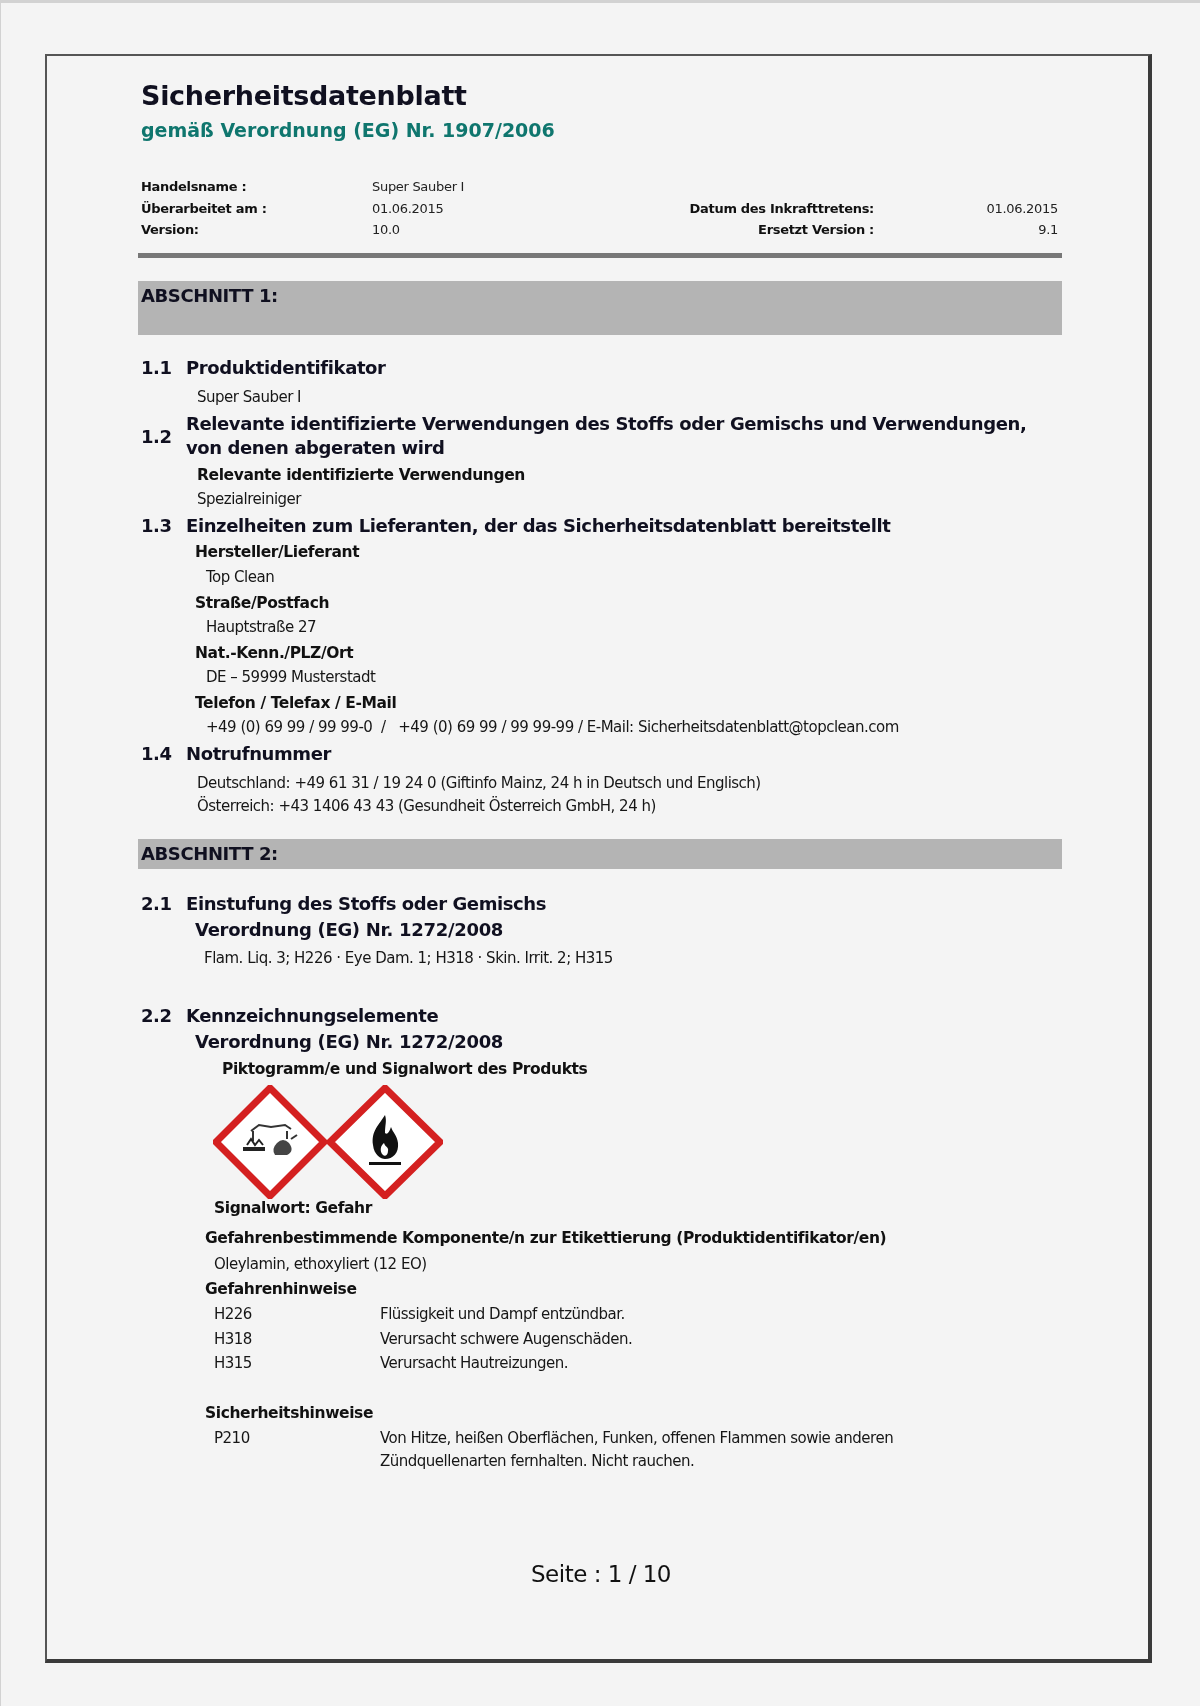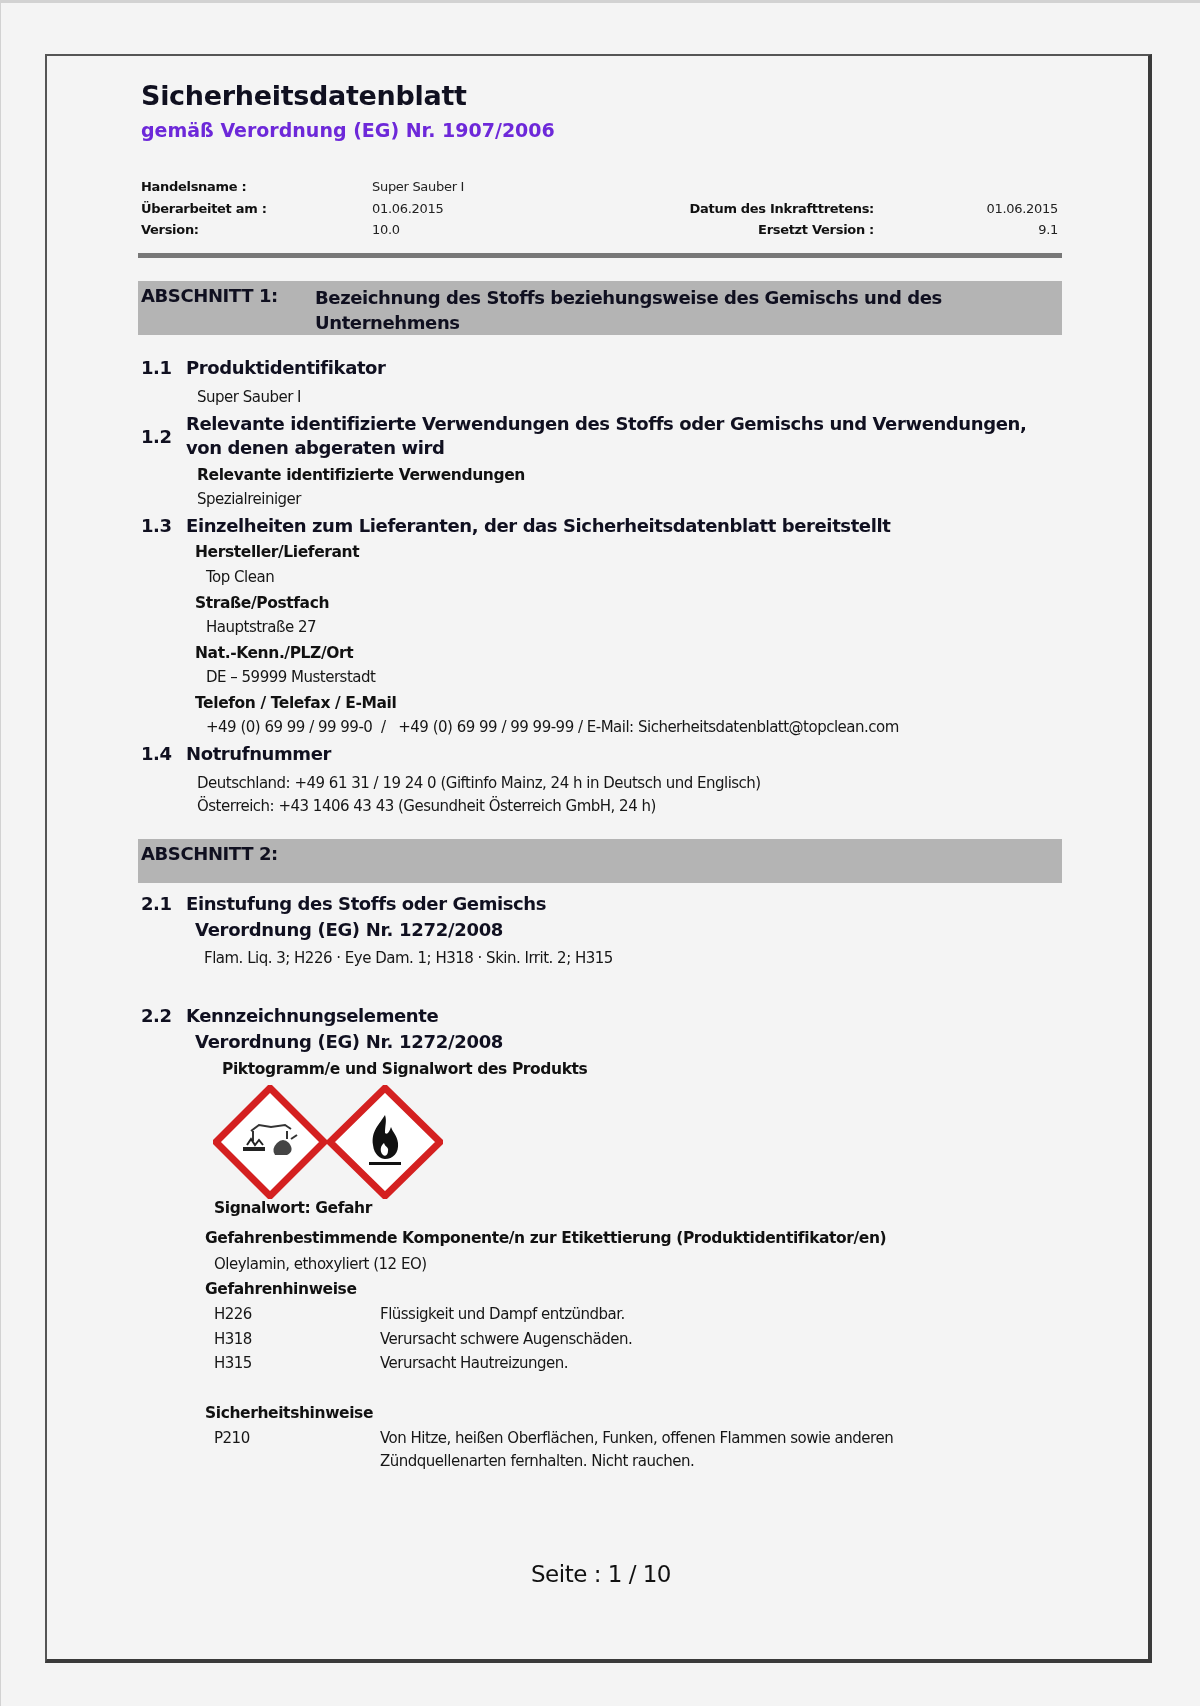--- a/index.html
+++ b/index.html
@@ -19,21 +19,21 @@
     left: 44px; top: 51px;
     width: 1107px; height: 1609px;
     border: 2px solid #555;
     border-right: 4px solid #3a3a3a;
     border-bottom: 4px solid #3a3a3a;
     box-sizing: border-box;
     background: #f4f4f4;
   }
   .abs { position: absolute; white-space: nowrap; }
   .title { left: 140px; top: 77px; font-size: 27px; font-weight: bold; letter-spacing: -0.3px; color: #101020; }
-  .subtitle { left: 140px; top: 116px; font-size: 19px; font-weight: bold; color: #6d28d9; }
+  .subtitle { left: 140px; top: 116px; font-size: 19px; font-weight: bold; color: #0f766e; }
   .meta { font-size: 13px; }
   .meta-label { font-weight: bold; letter-spacing: -0.3px; }
   .meta-val { color: #222; letter-spacing: -0.3px; }
   .rule { position: absolute; left: 137px; top: 250px; width: 924px; height: 5px; background: #777; }
   .banner {
     position: absolute; left: 137px; width: 924px;
     background: #b4b4b4;
     font-size: 18px; font-weight: bold; letter-spacing: -0.4px;
     box-sizing: border-box;
     color: #101020;
@@ -67,21 +67,20 @@
 <div class="abs meta meta-val" style="left:371px;top:219px;">10.0</div>
 <div class="abs meta meta-label" style="right:326px;top:198px;">Datum des Inkrafttretens:</div>
 <div class="abs meta meta-val" style="right:142px;top:198px;">01.06.2015</div>
 <div class="abs meta meta-label" style="right:326px;top:219px;">Ersetzt Version :</div>
 <div class="abs meta meta-val" style="right:142px;top:219px;">9.1</div>
 
 <div class="rule"></div>
 
 <div class="banner" style="top:278px;height:54px;">
   <span class="num abs">ABSCHNITT 1:</span>
-  <span class="txt abs">Bezeichnung des Stoffs beziehungsweise des Gemischs und des Unternehmens</span>
 </div>
 
 <div class="abs h2" style="left:140px;top:354px;"><span class="n">1.1</span><span>Produktidentifikator</span></div>
 <div class="abs txt-s" style="left:196px;top:385px;">Super Sauber I</div>
 
 <div class="abs h2" style="left:140px;top:423px;">1.2</div>
 <div class="abs h2" style="left:185px;top:410px;">Relevante identifizierte Verwendungen des Stoffs oder Gemischs und Verwendungen,</div>
 <div class="abs h2" style="left:185px;top:434px;">von denen abgeraten wird</div>
 <div class="abs h3" style="left:196px;top:463px;">Relevante identifizierte Verwendungen</div>
 <div class="abs txt-s" style="left:196px;top:487px;">Spezialreiniger</div>
@@ -93,21 +92,21 @@
 <div class="abs txt-s" style="left:205px;top:615px;">Hauptstraße 27</div>
 <div class="abs h3" style="left:194px;top:641px;">Nat.-Kenn./PLZ/Ort</div>
 <div class="abs txt-s" style="left:205px;top:665px;">DE – 59999 Musterstadt</div>
 <div class="abs h3" style="left:194px;top:691px;">Telefon / Telefax / E-Mail</div>
 <div class="abs txt-s" style="left:205px;top:715px;white-space:pre;">+49 (0) 69 99 / 99 99-0  /   +49 (0) 69 99 / 99 99-99 / E-Mail: Sicherheitsdatenblatt@topclean.com</div>
 
 <div class="abs h2" style="left:140px;top:740px;"><span class="n">1.4</span><span>Notrufnummer</span></div>
 <div class="abs txt-s" style="left:196px;top:771px;">Deutschland: +49 61 31 / 19 24 0 (Giftinfo Mainz, 24 h in Deutsch und Englisch)</div>
 <div class="abs txt-s" style="left:196px;top:794px;">Österreich: +43 1406 43 43 (Gesundheit Österreich GmbH, 24 h)</div>
 
-<div class="banner" style="top:836px;height:44px;">
+<div class="banner" style="top:836px;height:30px;">
   <span class="num abs">ABSCHNITT 2:</span>
 </div>
 
 <div class="abs h2" style="left:140px;top:890px;"><span class="n">2.1</span><span>Einstufung des Stoffs oder Gemischs</span></div>
 <div class="abs h3b" style="left:194px;top:916px;">Verordnung (EG) Nr. 1272/2008</div>
 <div class="abs txt-s" style="left:203px;top:946px;">Flam. Liq. 3; H226 · Eye Dam. 1; H318 · Skin. Irrit. 2; H315</div>
 
 <div class="abs h2" style="left:140px;top:1002px;"><span class="n">2.2</span><span>Kennzeichnungselemente</span></div>
 <div class="abs h3b" style="left:194px;top:1028px;">Verordnung (EG) Nr. 1272/2008</div>
 <div class="abs h3" style="left:204px;top:1057px;margin-left:17px;">Piktogramm/e und Signalwort des Produkts</div>

